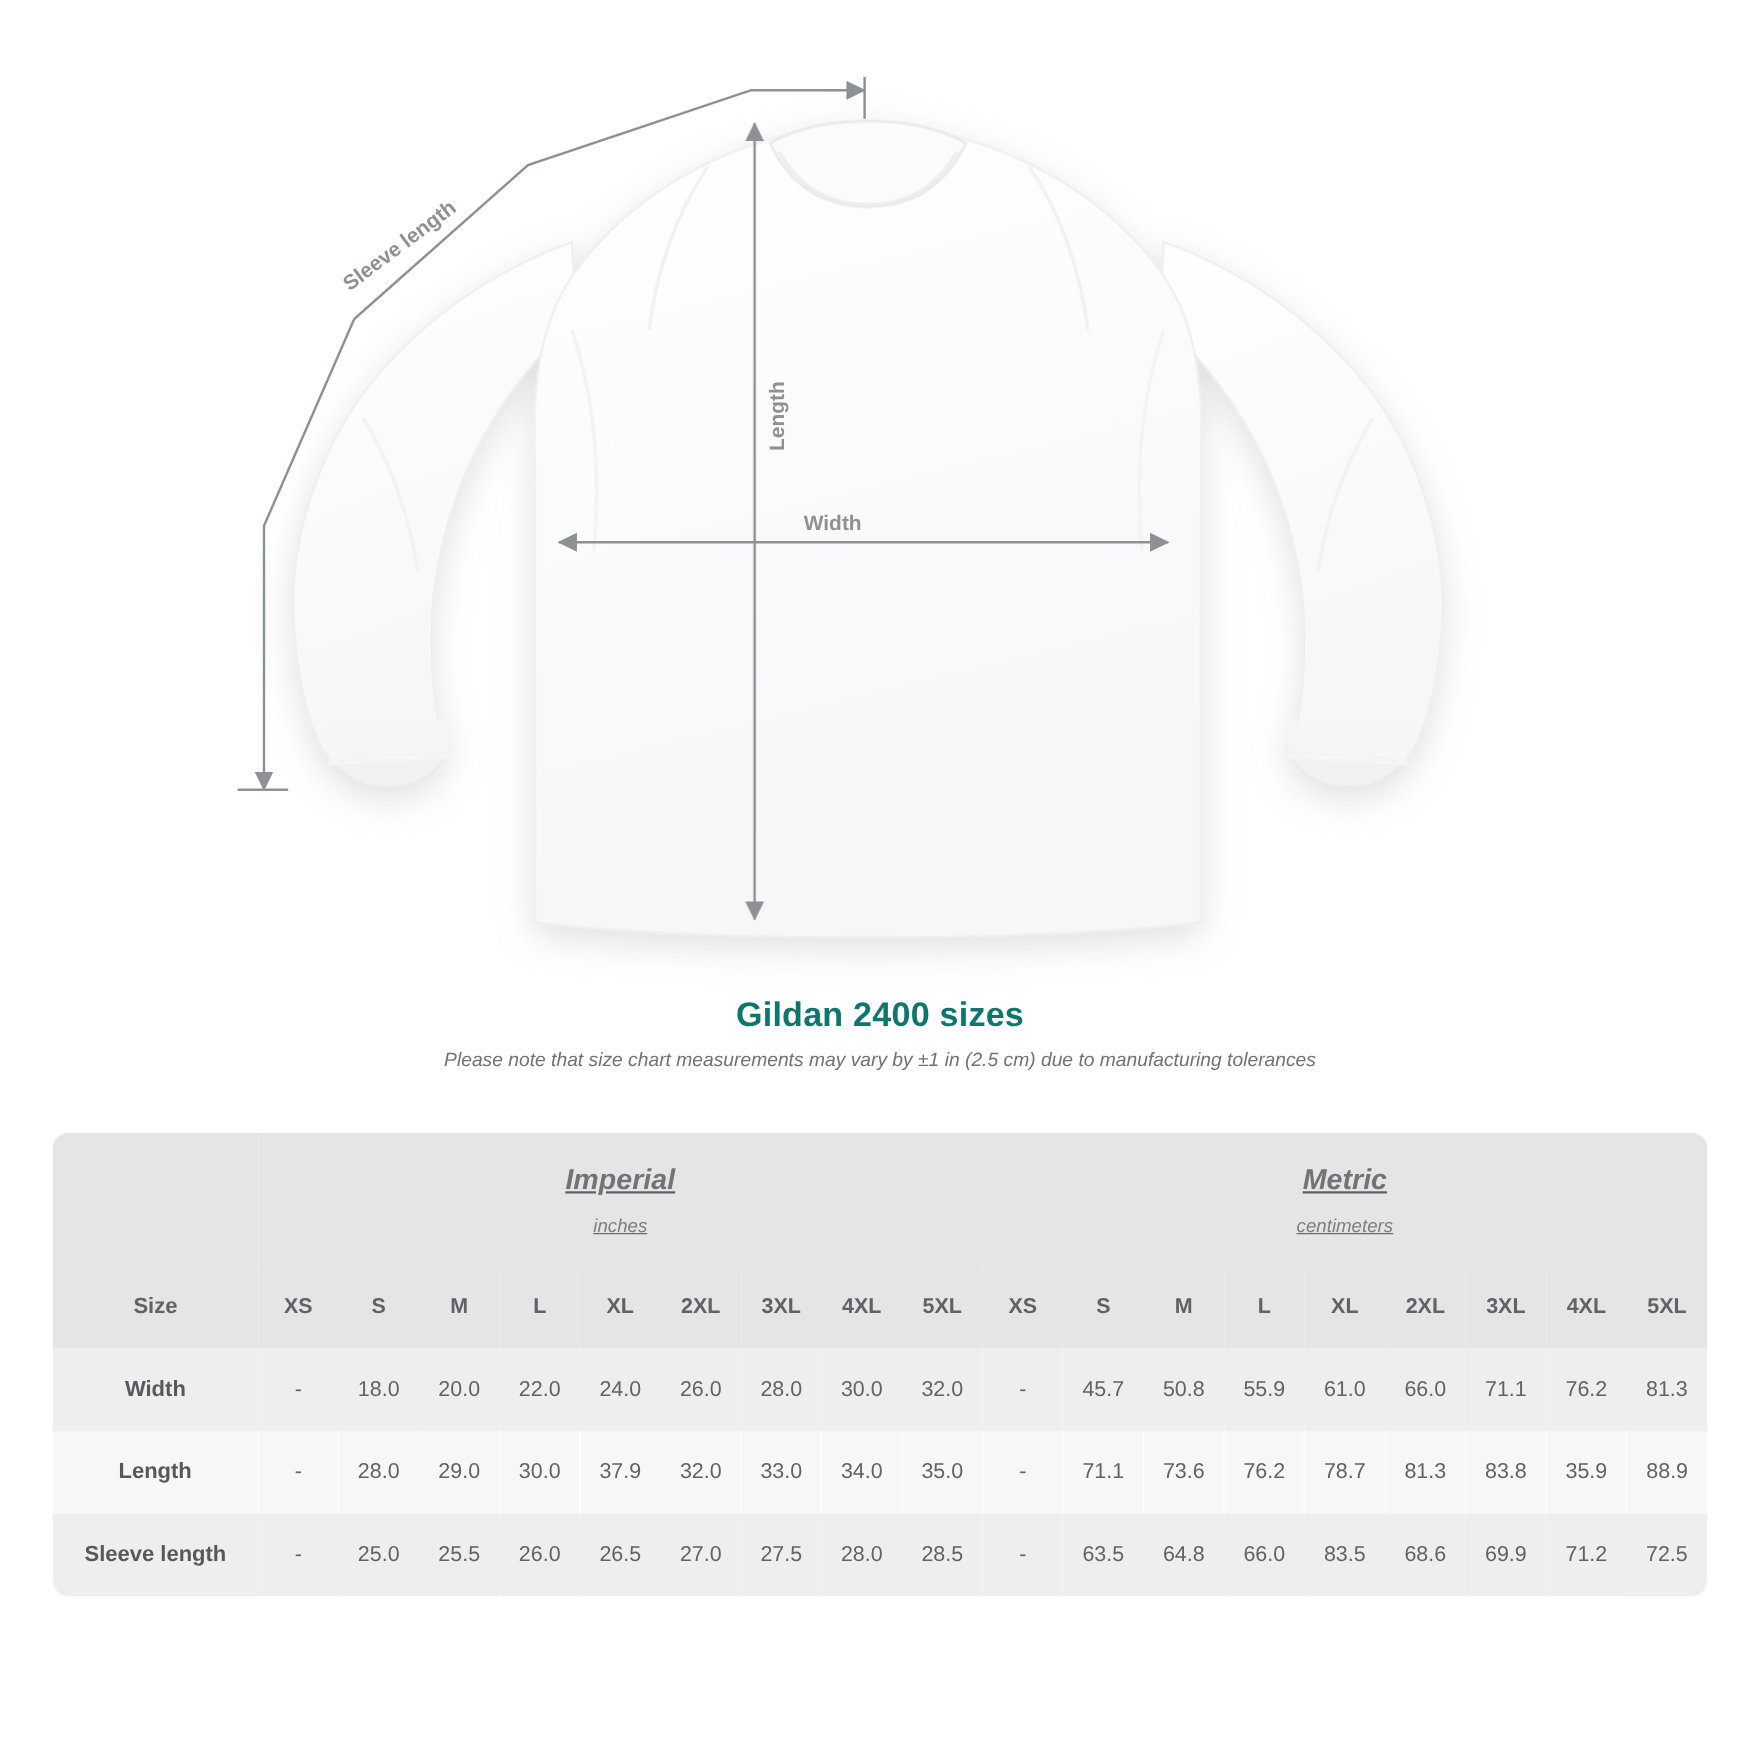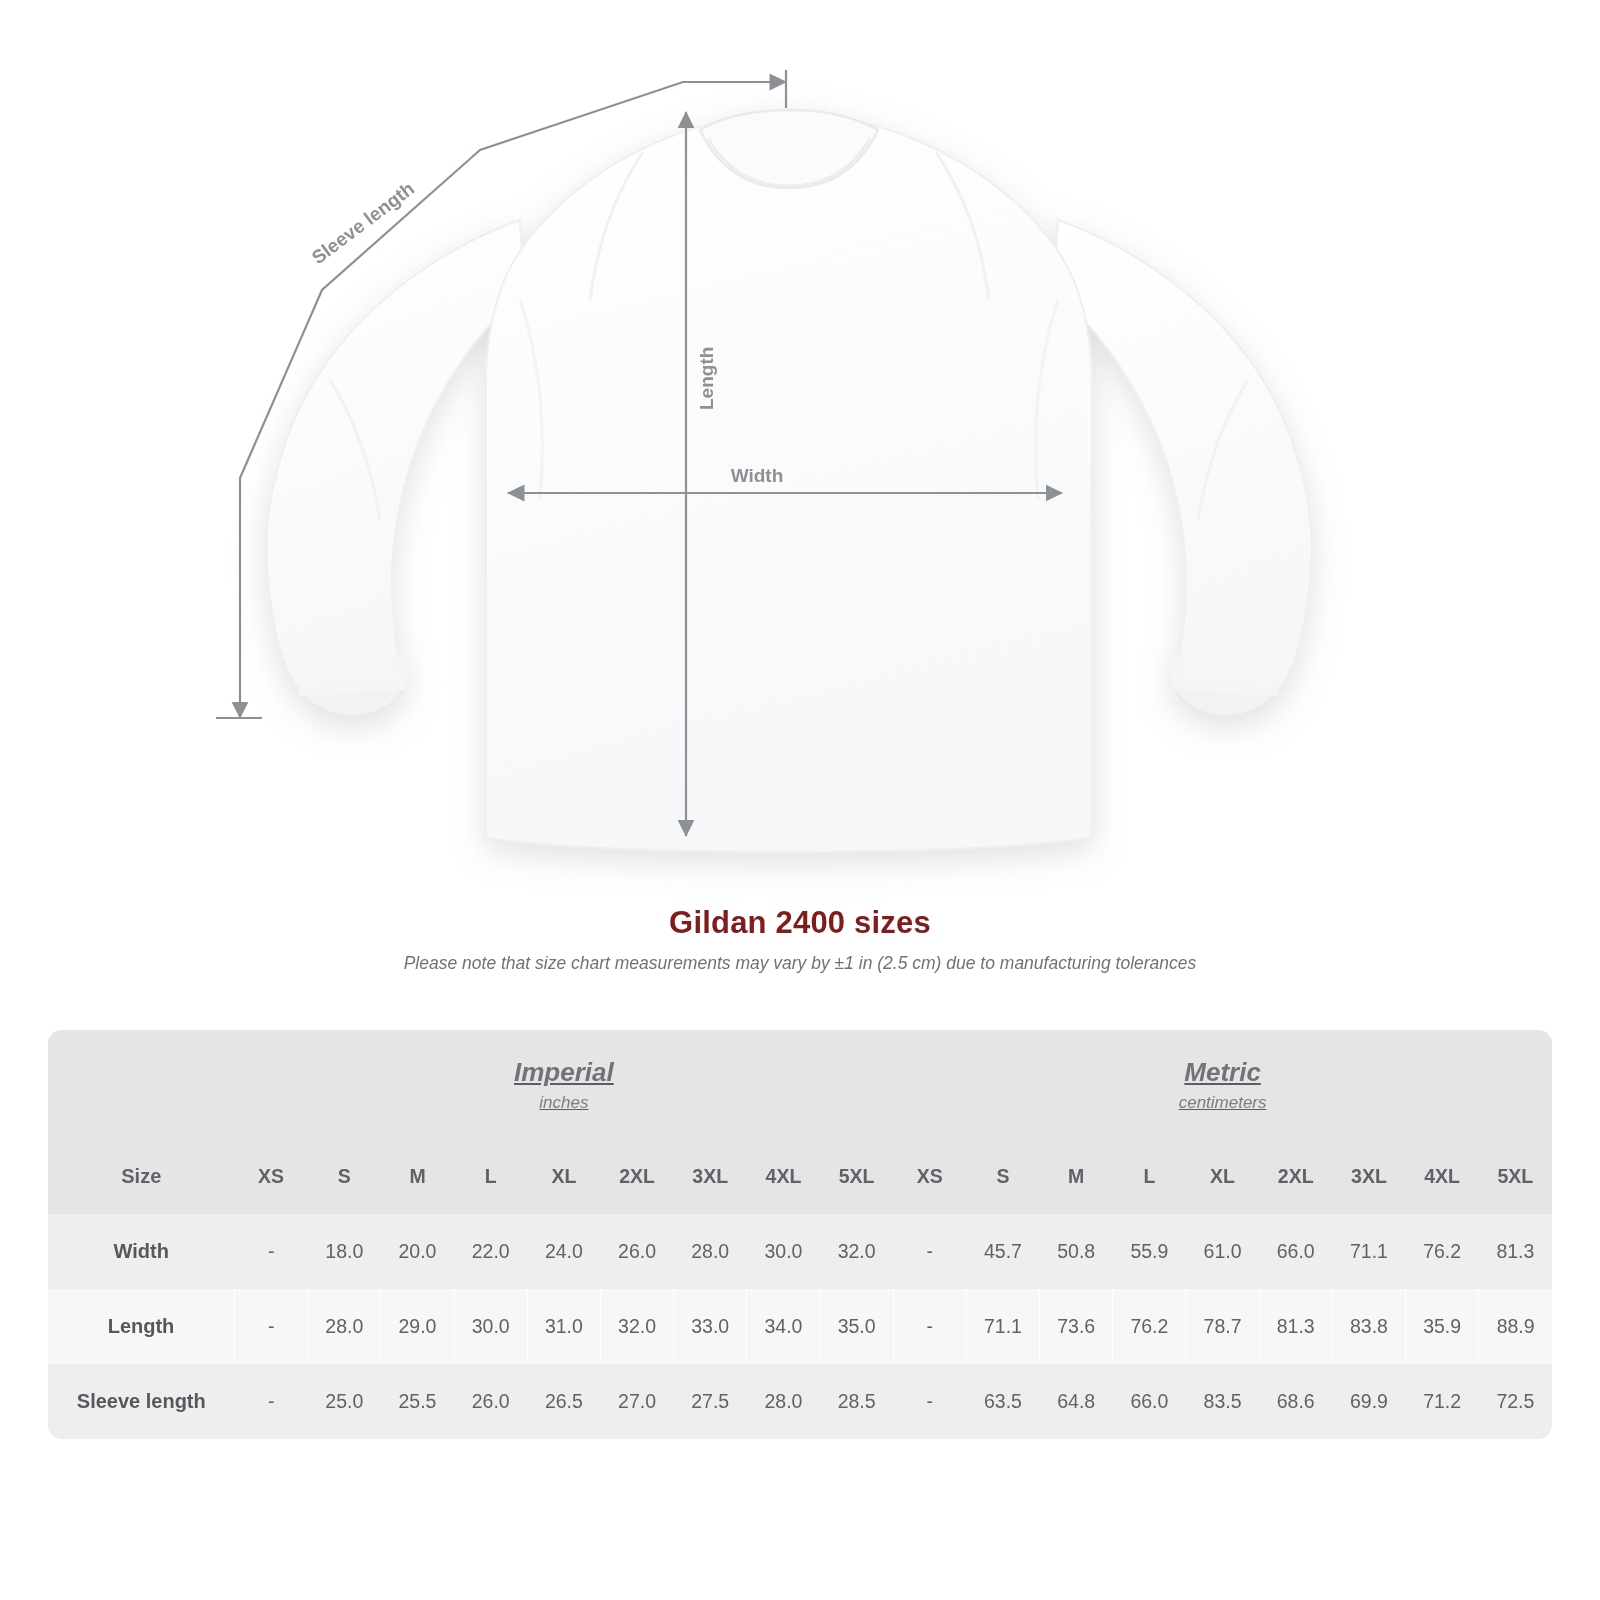--- a/index.html
+++ b/index.html
@@ -37,21 +37,21 @@
   .title-block {
     position: absolute;
     top: 905px;
     left: 0;
     width: 1600px;
     text-align: center;
   }
   .chart-title {
     font-size: 31px;
     font-weight: bold;
-    color: #7f1d1d;
+    color: #0f766e;
     margin: 0 0 12px 0;
     letter-spacing: 0.2px;
   }
   .chart-note {
     font-size: 17.5px;
     font-style: italic;
     color: #6f7276;
     margin: 0;
   }
 
@@ -87,21 +87,21 @@
     font-size: 26px;
     font-style: italic;
     font-weight: bold;
     color: #707377;
     line-height: 1.25;
   }
   .band-sub {
     font-size: 17px;
     font-style: italic;
     color: #7b7e82;
-    margin-top: 4px;
+    margin-top: 16px;
   }
 
   
   tr.size-row td {
     background: #e5e5e5;
     padding: 26px 0;
     font-weight: bold;
     font-size: 19.5px;
     color: #5f6266;
   }
@@ -300,21 +300,21 @@
           <td class="cell-sep">76.2</td>
           <td class="cell-sep">81.3</td>
         </tr>
 
         <tr class="data-row plain">
           <td class="rowlabel">Length</td>
           <td class="cell-sep">-</td>
           <td class="cell-sep">28.0</td>
           <td class="cell-sep">29.0</td>
           <td class="cell-sep">30.0</td>
-          <td class="cell-sep">31.0</td>
+          <td class="cell-sep">37.9</td>
           <td class="cell-sep">32.0</td>
           <td class="cell-sep">33.0</td>
           <td class="cell-sep">34.0</td>
           <td class="cell-sep">35.0</td>
           <td class="cell-sep">-</td>
           <td class="cell-sep">71.1</td>
           <td class="cell-sep">73.6</td>
           <td class="cell-sep">76.2</td>
           <td class="cell-sep">78.7</td>
           <td class="cell-sep">81.3</td>

